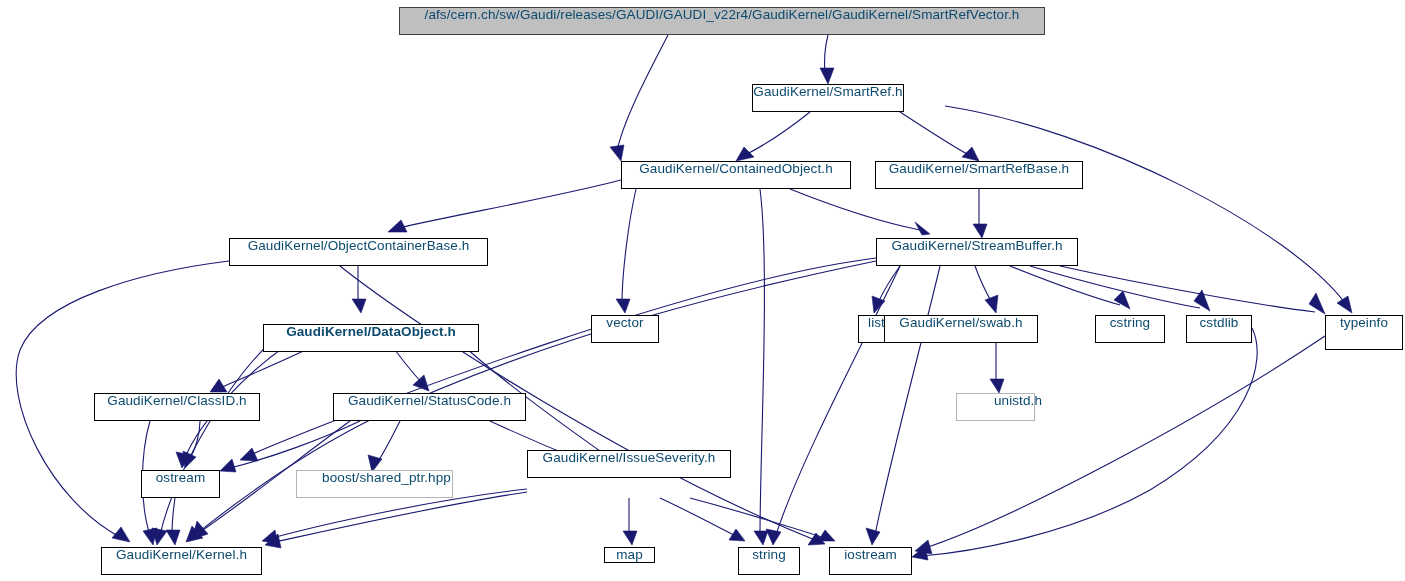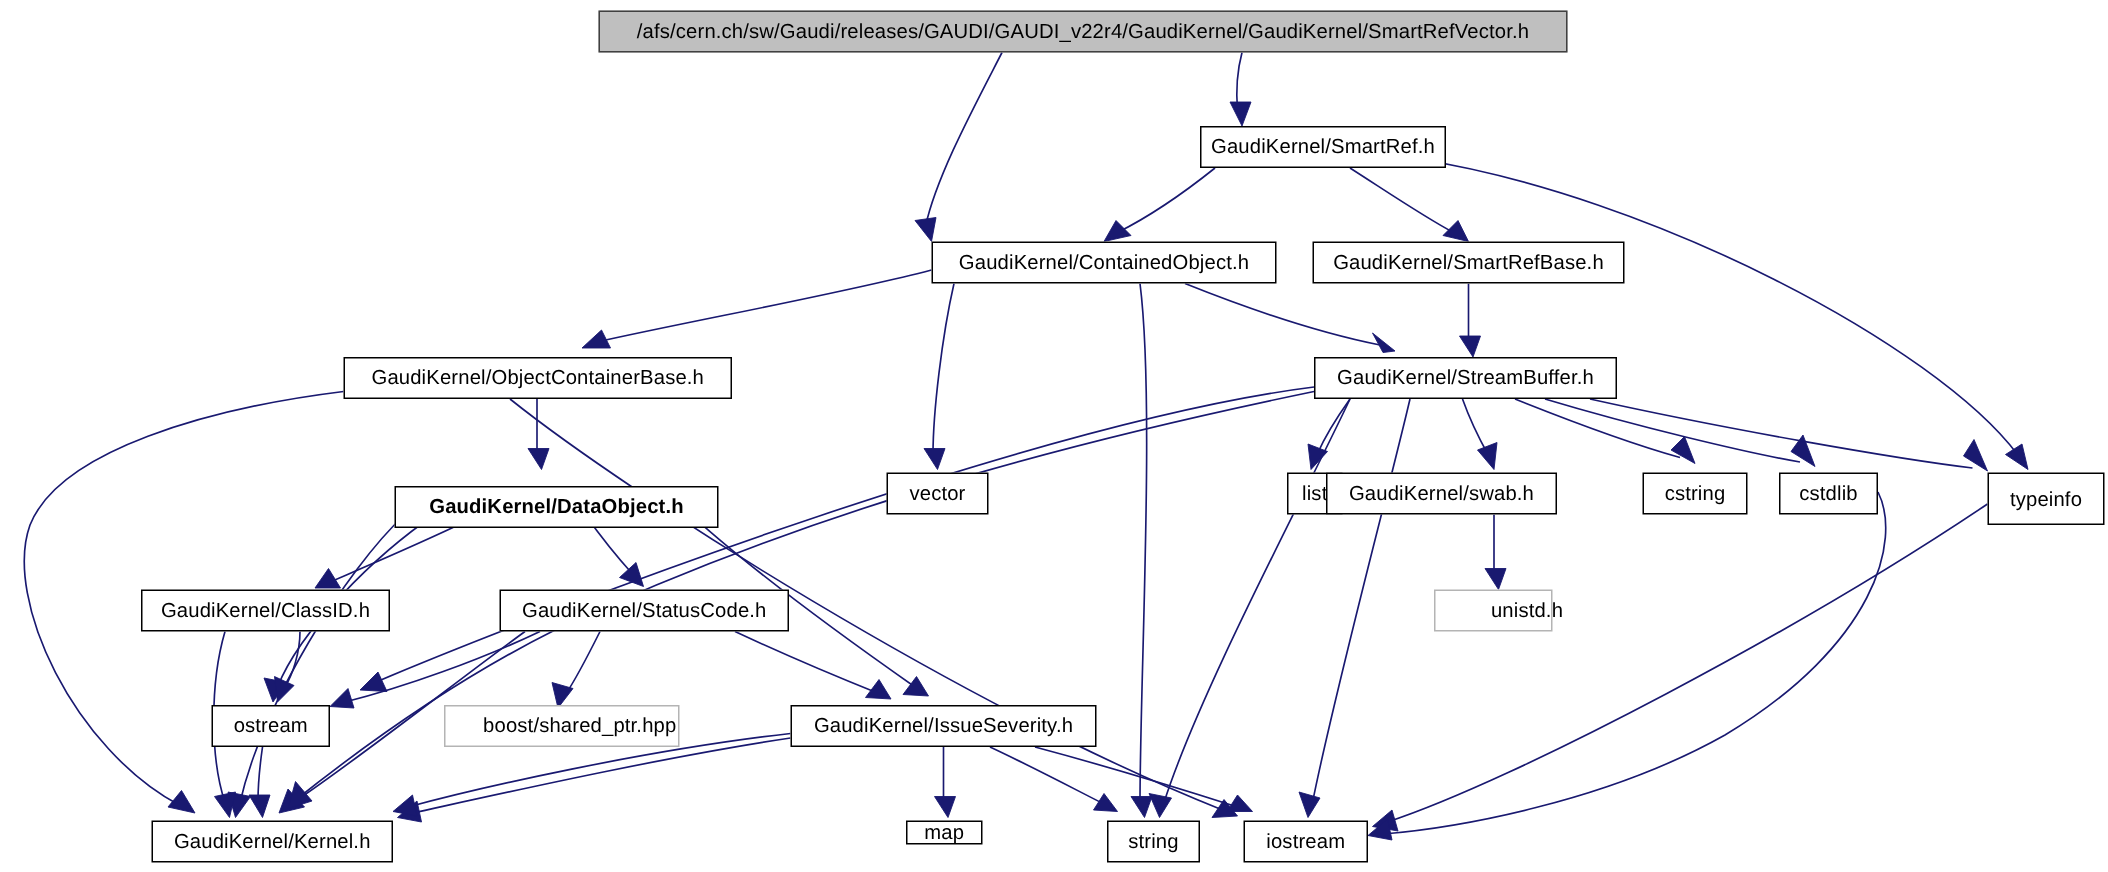--- a/index.html
+++ b/index.html
@@ -29,26 +29,26 @@
   }
   .edge-head {
     fill: #191970;
     stroke: #191970;
     stroke-width: 0.6;
   }
   .gnode {
     position: absolute;
     box-sizing: border-box;
     display: flex;
-    align-items: center;
+    align-items: flex-start;
     justify-content: center;
     white-space: nowrap;
     font-size: 13.5px;
     line-height: 1;
-    color: #000000;
+    color: #0c4a6e;
     background: #ffffff;
     border: 1px solid #000000;
     letter-spacing: 0.1px;
     z-index: 2;
   }
   .gnode.root-node {
     background: #bfbfbf;
     border: 1px solid #404040;
   }
   .gnode.faded-node {
@@ -142,21 +142,21 @@
       <polygon points="262,541 275,530 278,544" class="edge-head"></polygon>
       <path d="M 1325,336 C 1200,420 1010,520 925,548" class="edge-path"></path>
       <polygon points="915,551 928,540 932,554" class="edge-head"></polygon>
       <path d="M 1252,328 C 1268,360 1250,430 1150,490 C 1070,535 970,552 922,556" class="edge-path"></path>
       <polygon points="912,557 925,546 928,560" class="edge-head"></polygon>
     </svg>
   <div id="node-layer">
       <div class="gnode root-node" style="left: 399px; top: 7px; width: 646px; height: 28px;">
         <span>/afs/cern.ch/sw/Gaudi/releases/GAUDI/GAUDI_v22r4/GaudiKernel/GaudiKernel/SmartRefVector.h</span>
       </div>
-      <div class="gnode" style="left: 800px; top: 84px; width: 164px; height: 28px;">
+      <div class="gnode" style="left: 752px; top: 84px; width: 152px; height: 28px;">
         <span>GaudiKernel/SmartRef.h</span>
       </div>
       <div class="gnode" style="left: 621px; top: 161px; width: 230px; height: 28px;">
         <span>GaudiKernel/ContainedObject.h</span>
       </div>
       <div class="gnode" style="left: 875px; top: 161px; width: 208px; height: 28px;">
         <span>GaudiKernel/SmartRefBase.h</span>
       </div>
       <div class="gnode" style="left: 229px; top: 238px; width: 259px; height: 28px;">
         <span>GaudiKernel/ObjectContainerBase.h</span>
@@ -193,21 +193,21 @@
       </div>
       <div class="gnode faded-node" style="left: 956px; top: 393px; width: 79px; height: 28px; padding-left: 45px;">
         <span>unistd.h</span>
       </div>
       <div class="gnode" style="left: 141px; top: 470px; width: 79px; height: 28px;">
         <span>ostream</span>
       </div>
       <div class="gnode faded-node" style="left: 296px; top: 470px; width: 157px; height: 28px; padding-left: 24px;">
         <span>boost/shared_ptr.hpp</span>
       </div>
-      <div class="gnode" style="left: 527px; top: 470px; width: 204px; height: 28px;">
+      <div class="gnode" style="left: 527px; top: 450px; width: 204px; height: 28px;">
         <span>GaudiKernel/IssueSeverity.h</span>
       </div>
       <div class="gnode" style="left: 101px; top: 547px; width: 161px; height: 28px;">
         <span>GaudiKernel/Kernel.h</span>
       </div>
       <div class="gnode" style="left: 604px; top: 547px; width: 51px; height: 16px;">
         <span>map</span>
       </div>
       <div class="gnode" style="left: 738px; top: 547px; width: 62px; height: 28px;">
         <span>string</span>

